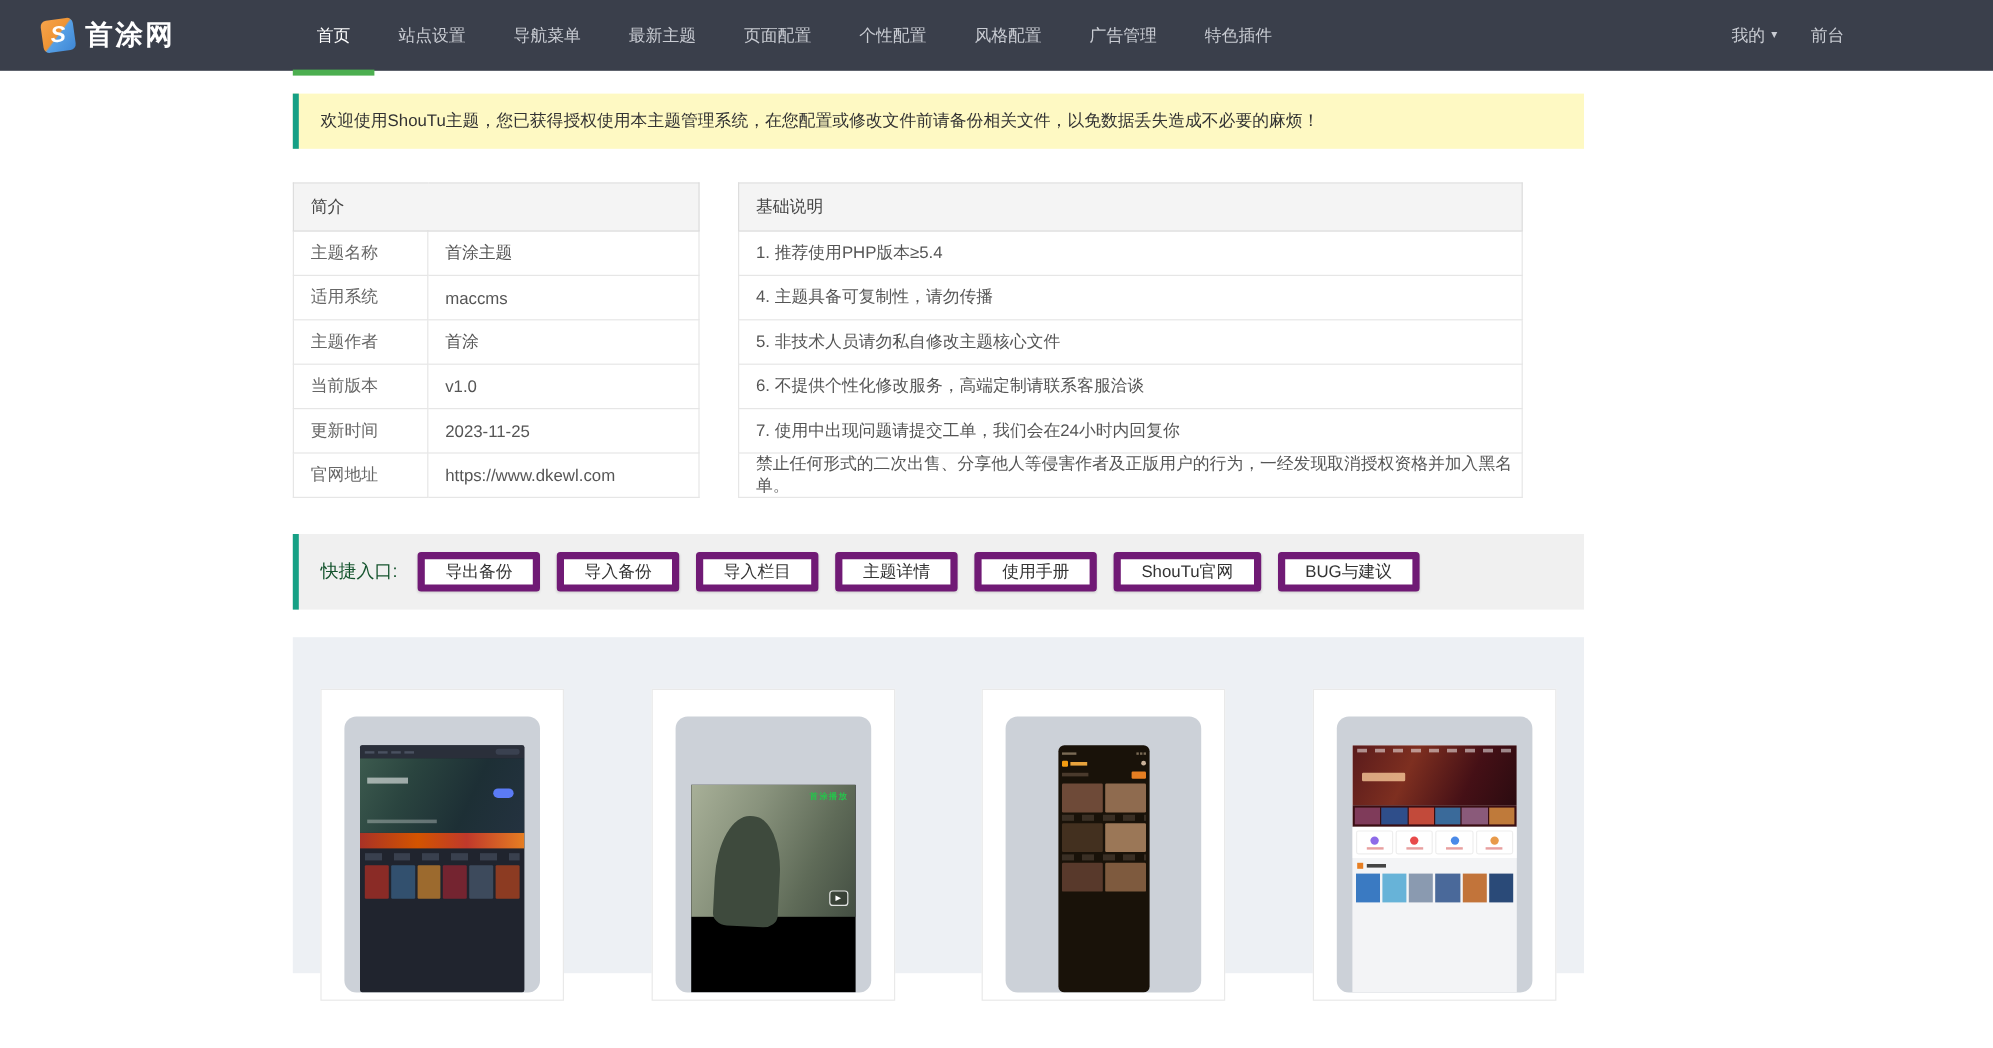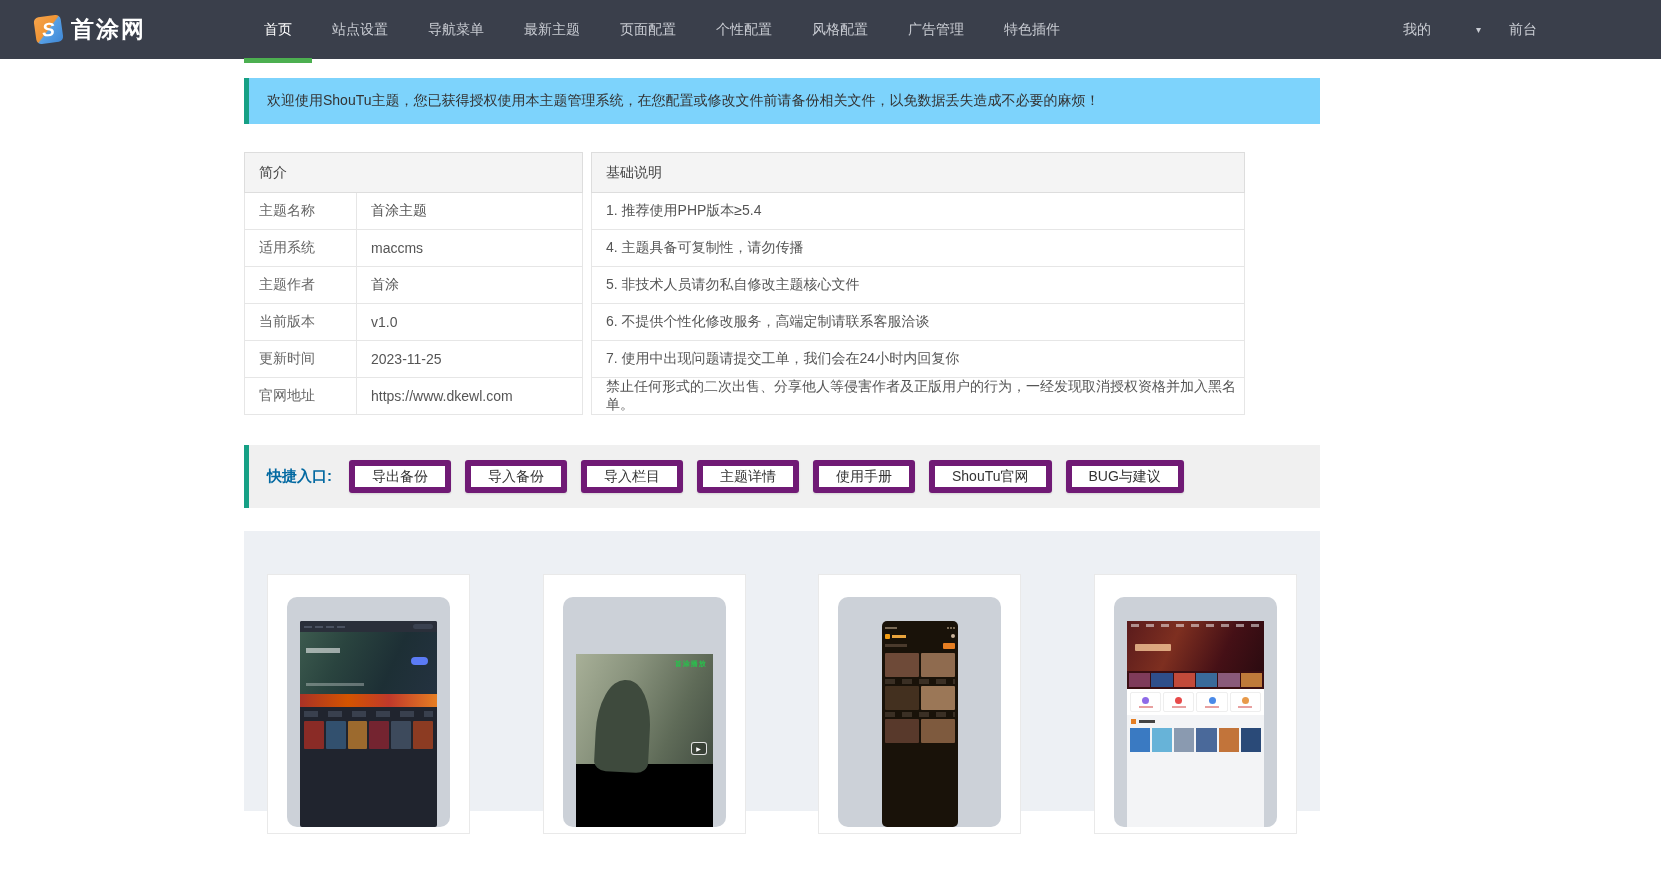--- a/index.html
+++ b/index.html
@@ -14,42 +14,42 @@
     background:linear-gradient(135deg,#f6a44c 0%,#ef9434 48%,#57a0e5 52%,#3e87d6 100%);
     display:flex; align-items:center; justify-content:center; }
   .logo-s { color:#fff; font-weight:bold; font-style:italic; font-size:19px; transform:rotate(4deg); line-height:1; }
   .logo-text { color:#fff; font-size:23px; font-weight:bold; letter-spacing:2px; }
   .nav-menu { margin-left:244px; height:59px; display:flex; }
   .nav-item { position:relative; display:inline-flex; align-items:center; height:59px; padding:0 20px;
     color:#c9ccd3; font-size:14px; text-decoration:none; cursor:pointer; }
   .nav-item.active { color:#fff; }
   .nav-item.active::after { content:""; position:absolute; left:0; right:0; bottom:-4px; height:5px; background:#4caf50; }
   .nav-right { position:absolute; right:110px; top:0; height:59px; display:flex; }
-  .nav-right .nav-item { padding:0 14px;gap:40px; }
+  .nav-right .nav-item { padding:0 14px; }
   .caret { font-size:10px; margin-left:5px; color:#c9ccd3; }
 
   
   .page-content { margin-left:244px; width:1076px; }
 
-  .alert { margin-top:19px; height:46px; background:#7dd3fc; border-left:5px solid #16a085;
+  .alert { margin-top:19px; height:46px; background:#fef9c3; border-left:5px solid #16a085;
     display:flex; align-items:center; padding-left:18px; font-size:14px; color:#333; }
 
-  .tables-row { margin-top:28px; display:flex; gap:8px; align-items:flex-start; }
+  .tables-row { margin-top:28px; display:flex; gap:32px; align-items:flex-start; }
   table.info-table { border-collapse:collapse; font-size:14px; background:#fff; }
   table.intro { width:339px; }
   table.notes { width:654px; }
   .info-table th { background:#f4f4f4; border:1px solid #ddd; height:40px; text-align:left;
     padding-left:14px; font-weight:normal; color:#444; font-size:14px; }
   .info-table td { border:1px solid #e6e6e6; height:37px; padding-left:14px; color:#555; }
   table.intro td.lbl { width:112px; color:#666; }
   .warning-cell { color:#ff0000; }
 
   .quick { margin-top:30px; height:63px; background:#f0f0f0; border-left:5px solid #16a085;
     display:flex; align-items:center; padding-left:18px; }
-  .quick-label { font-size:15px; font-weight:700; color:#0369a1; margin-right:17px; }
+  .quick-label { font-size:15px; font-weight:400; color:#14532d; margin-right:17px; }
   .quick-btn { height:33px; padding:0 17px; margin-right:14px; background:#fff; border:6px solid #701a75;
     border-radius:3px; box-shadow:0 1px 2px rgba(0,0,0,.12); font-size:14px; color:#333;
     cursor:pointer; font-family:inherit; }
 
   .section-title { margin-top:24px; display:flex; align-items:center; height:22px; }
   .section-title .dash { width:14px; height:1px; background:#ddd; margin-right:11px; }
   .section-title .txt { font-size:17px; color:#333; }
   .section-title .line { flex:1; height:1px; background:#ddd; margin-left:14px; }
 
   

